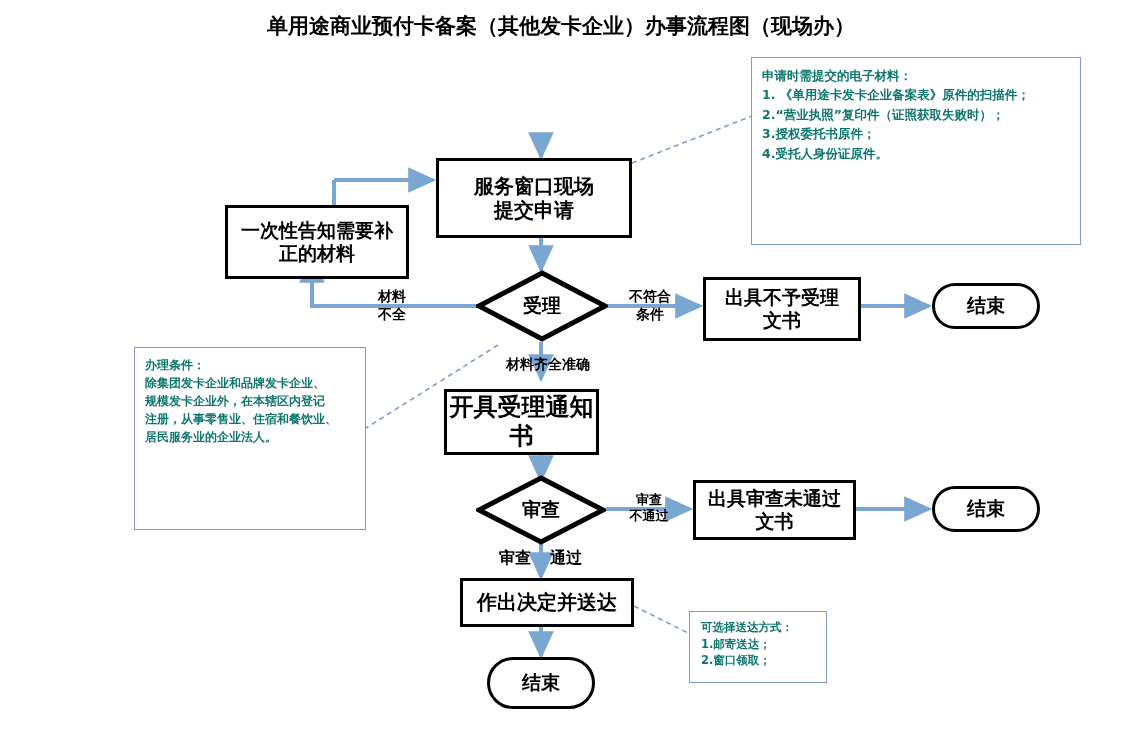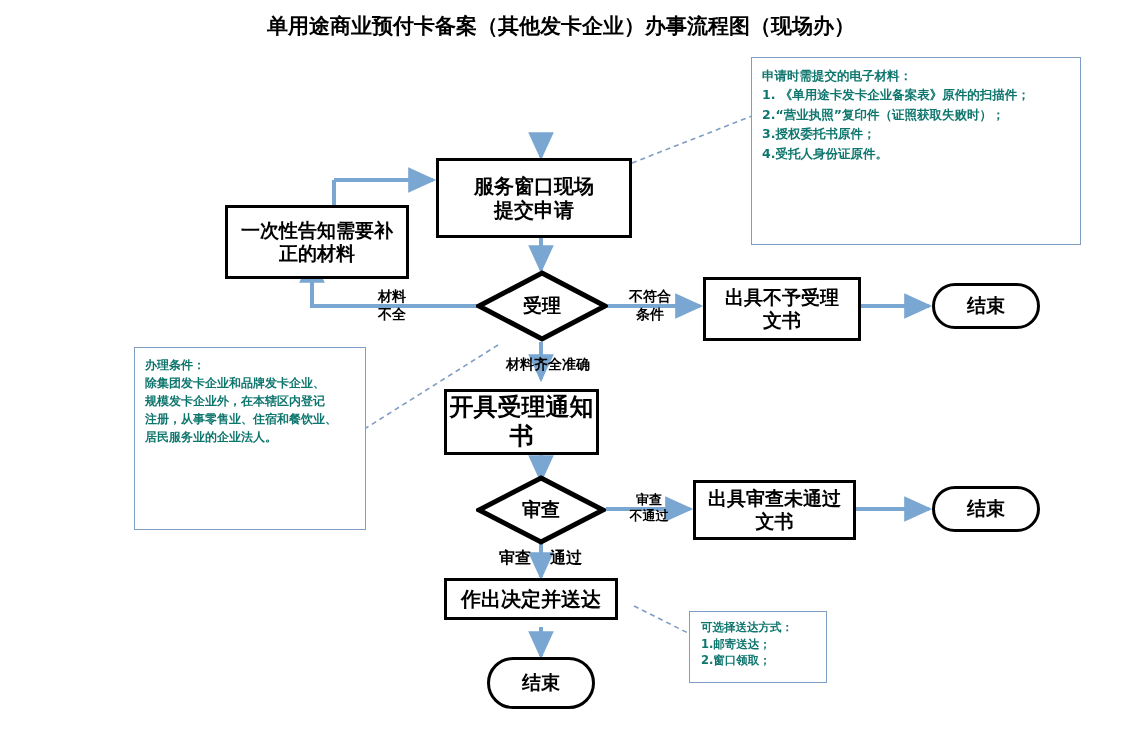--- a/index.html
+++ b/index.html
@@ -180,21 +180,21 @@
       <polygon points="65,3 127,35 65,67 3,35" fill="#ffffff" stroke="#000000" stroke-width="5"></polygon>
     </svg>
     <div class="diamond-label">审查</div>
   </div>
 
   <div class="node proc" style="left:693px;top:480px;width:163px;height:60px;white-space:pre-line;font-size:19px;">出具审查未通过
 文书</div>
 
   <div class="node term" style="left:932px;top:486px;width:108px;height:46px;">结束</div>
 
-  <div class="node proc" style="left:444px;top:578px;width:174px;height:42px;">作出决定并送达</div>
+  <div class="node proc" style="left:460px;top:578px;width:174px;height:49px;">作出决定并送达</div>
 
   <div class="node term" style="left:487px;top:657px;width:108px;height:52px;">结束</div>
 
   <div class="edge-label" style="left:363px;top:288px;width:58px;">材料
 不全</div>
 
   <div class="edge-label" style="left:620px;top:288px;width:60px;">不符合
 条件</div>
 
   <div class="edge-label" style="left:487px;top:356px;width:122px;">材料齐全准确</div>

